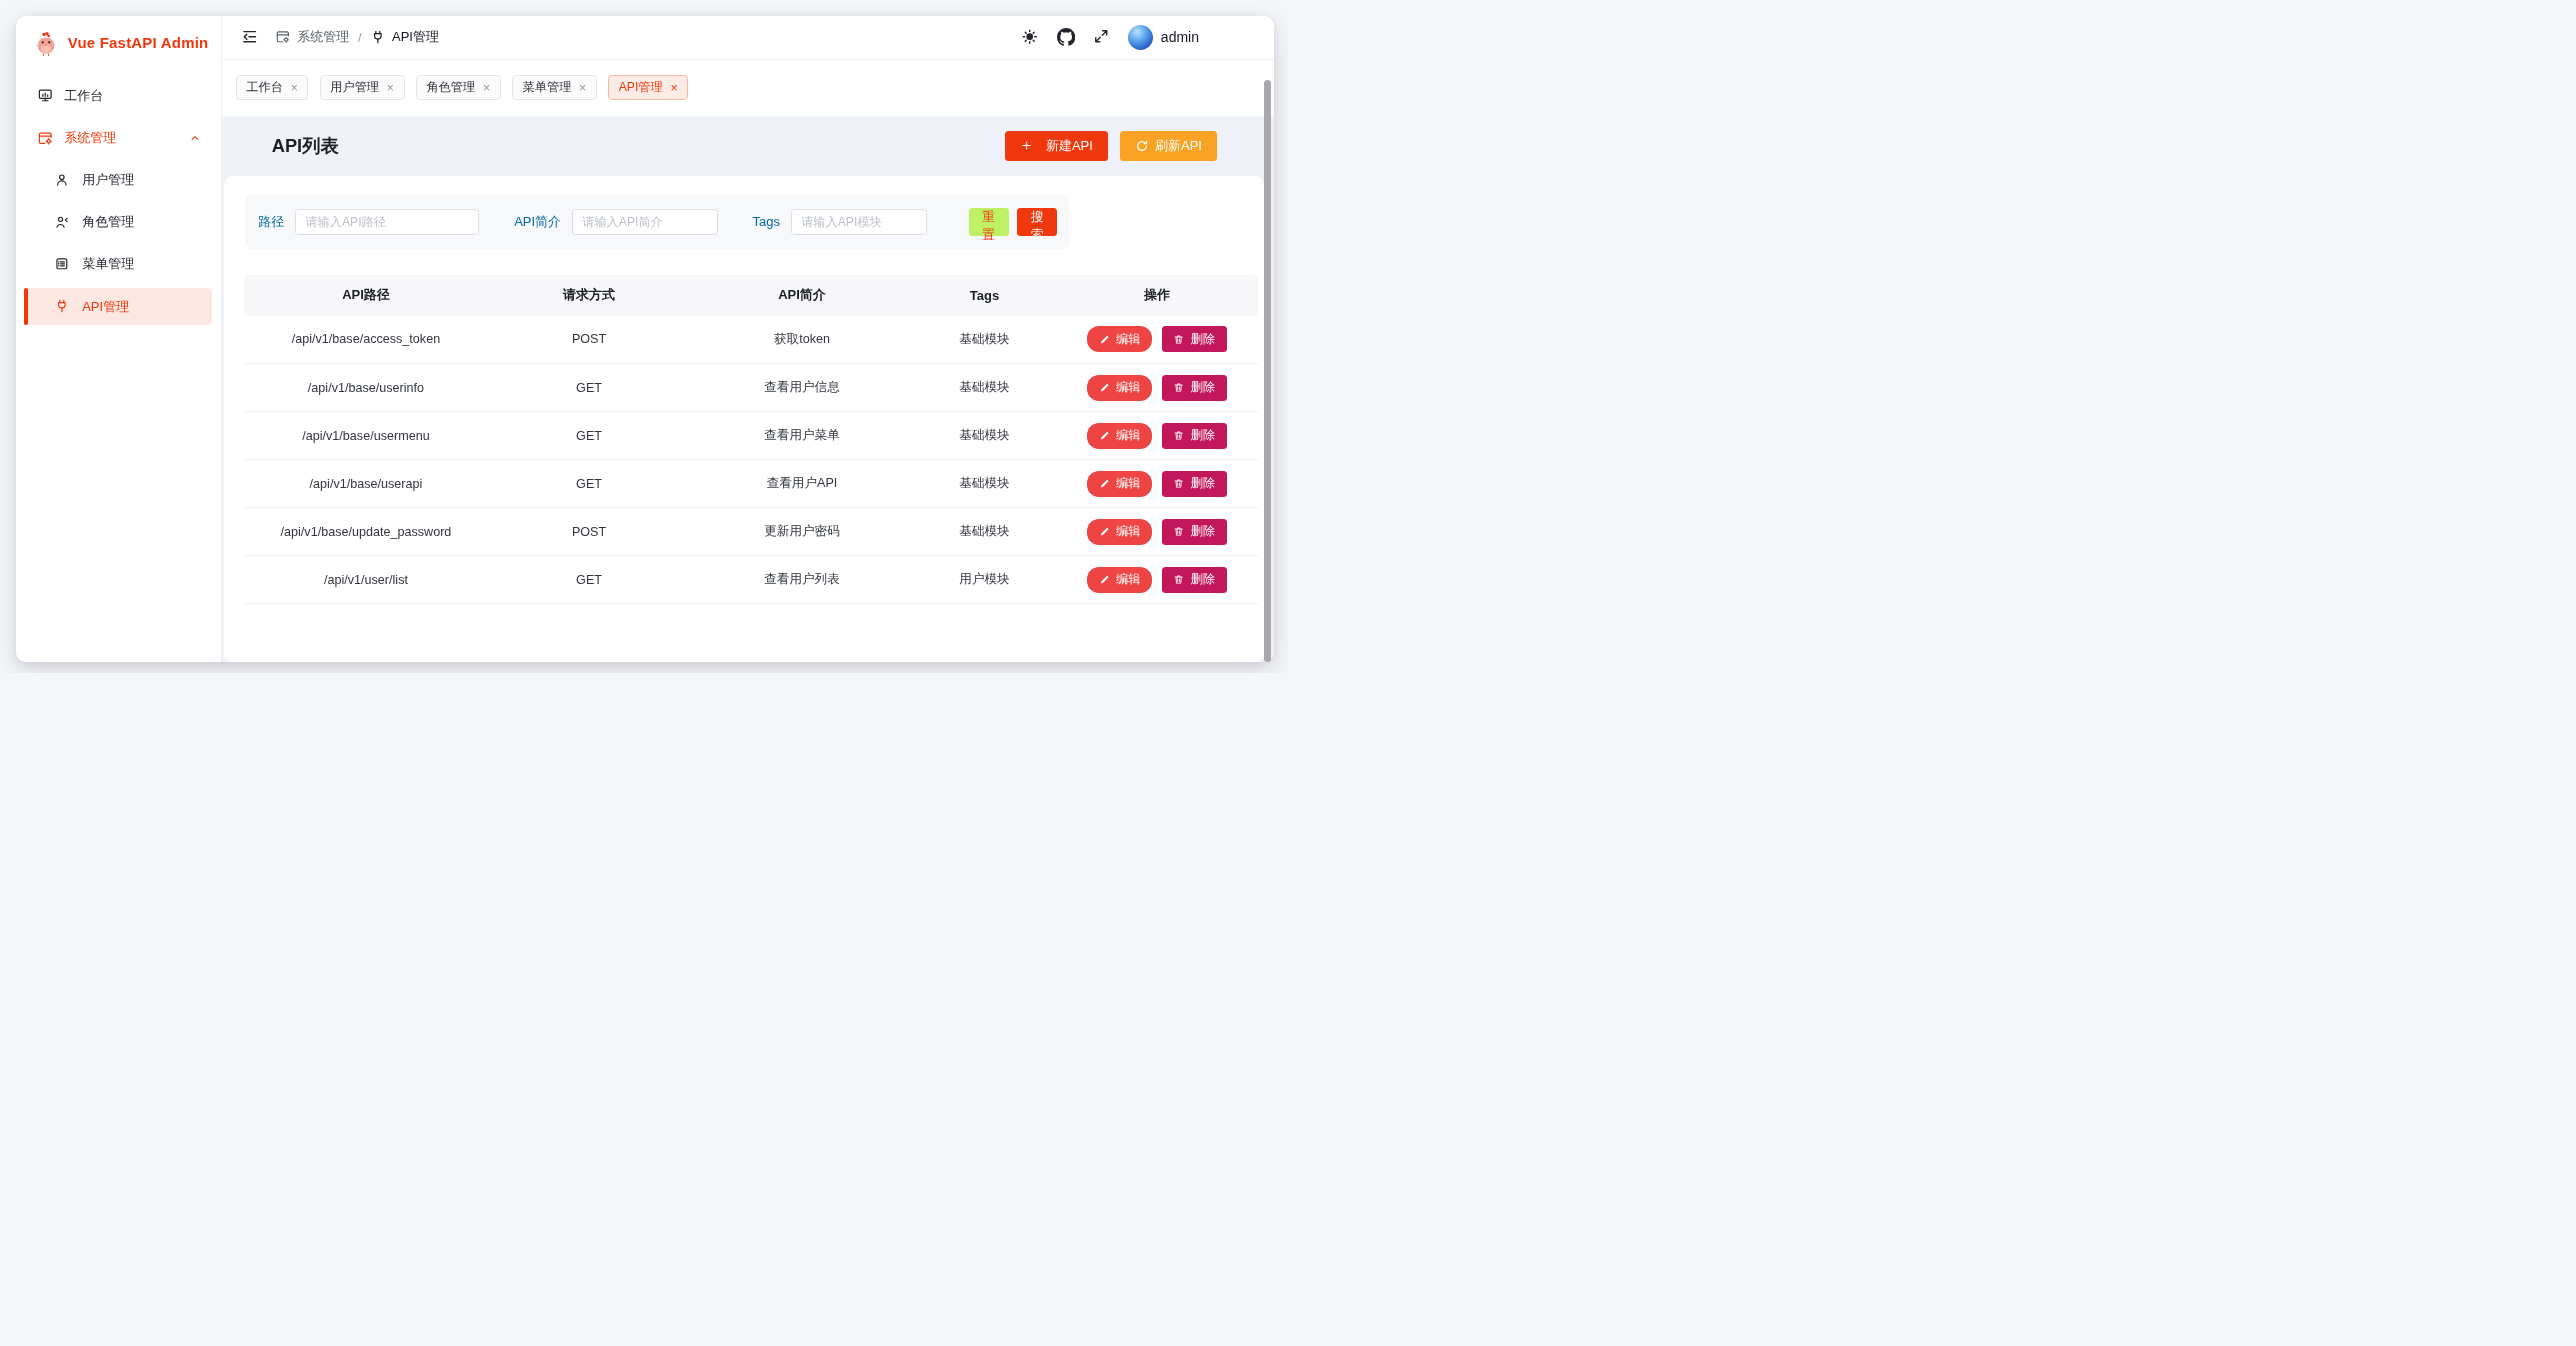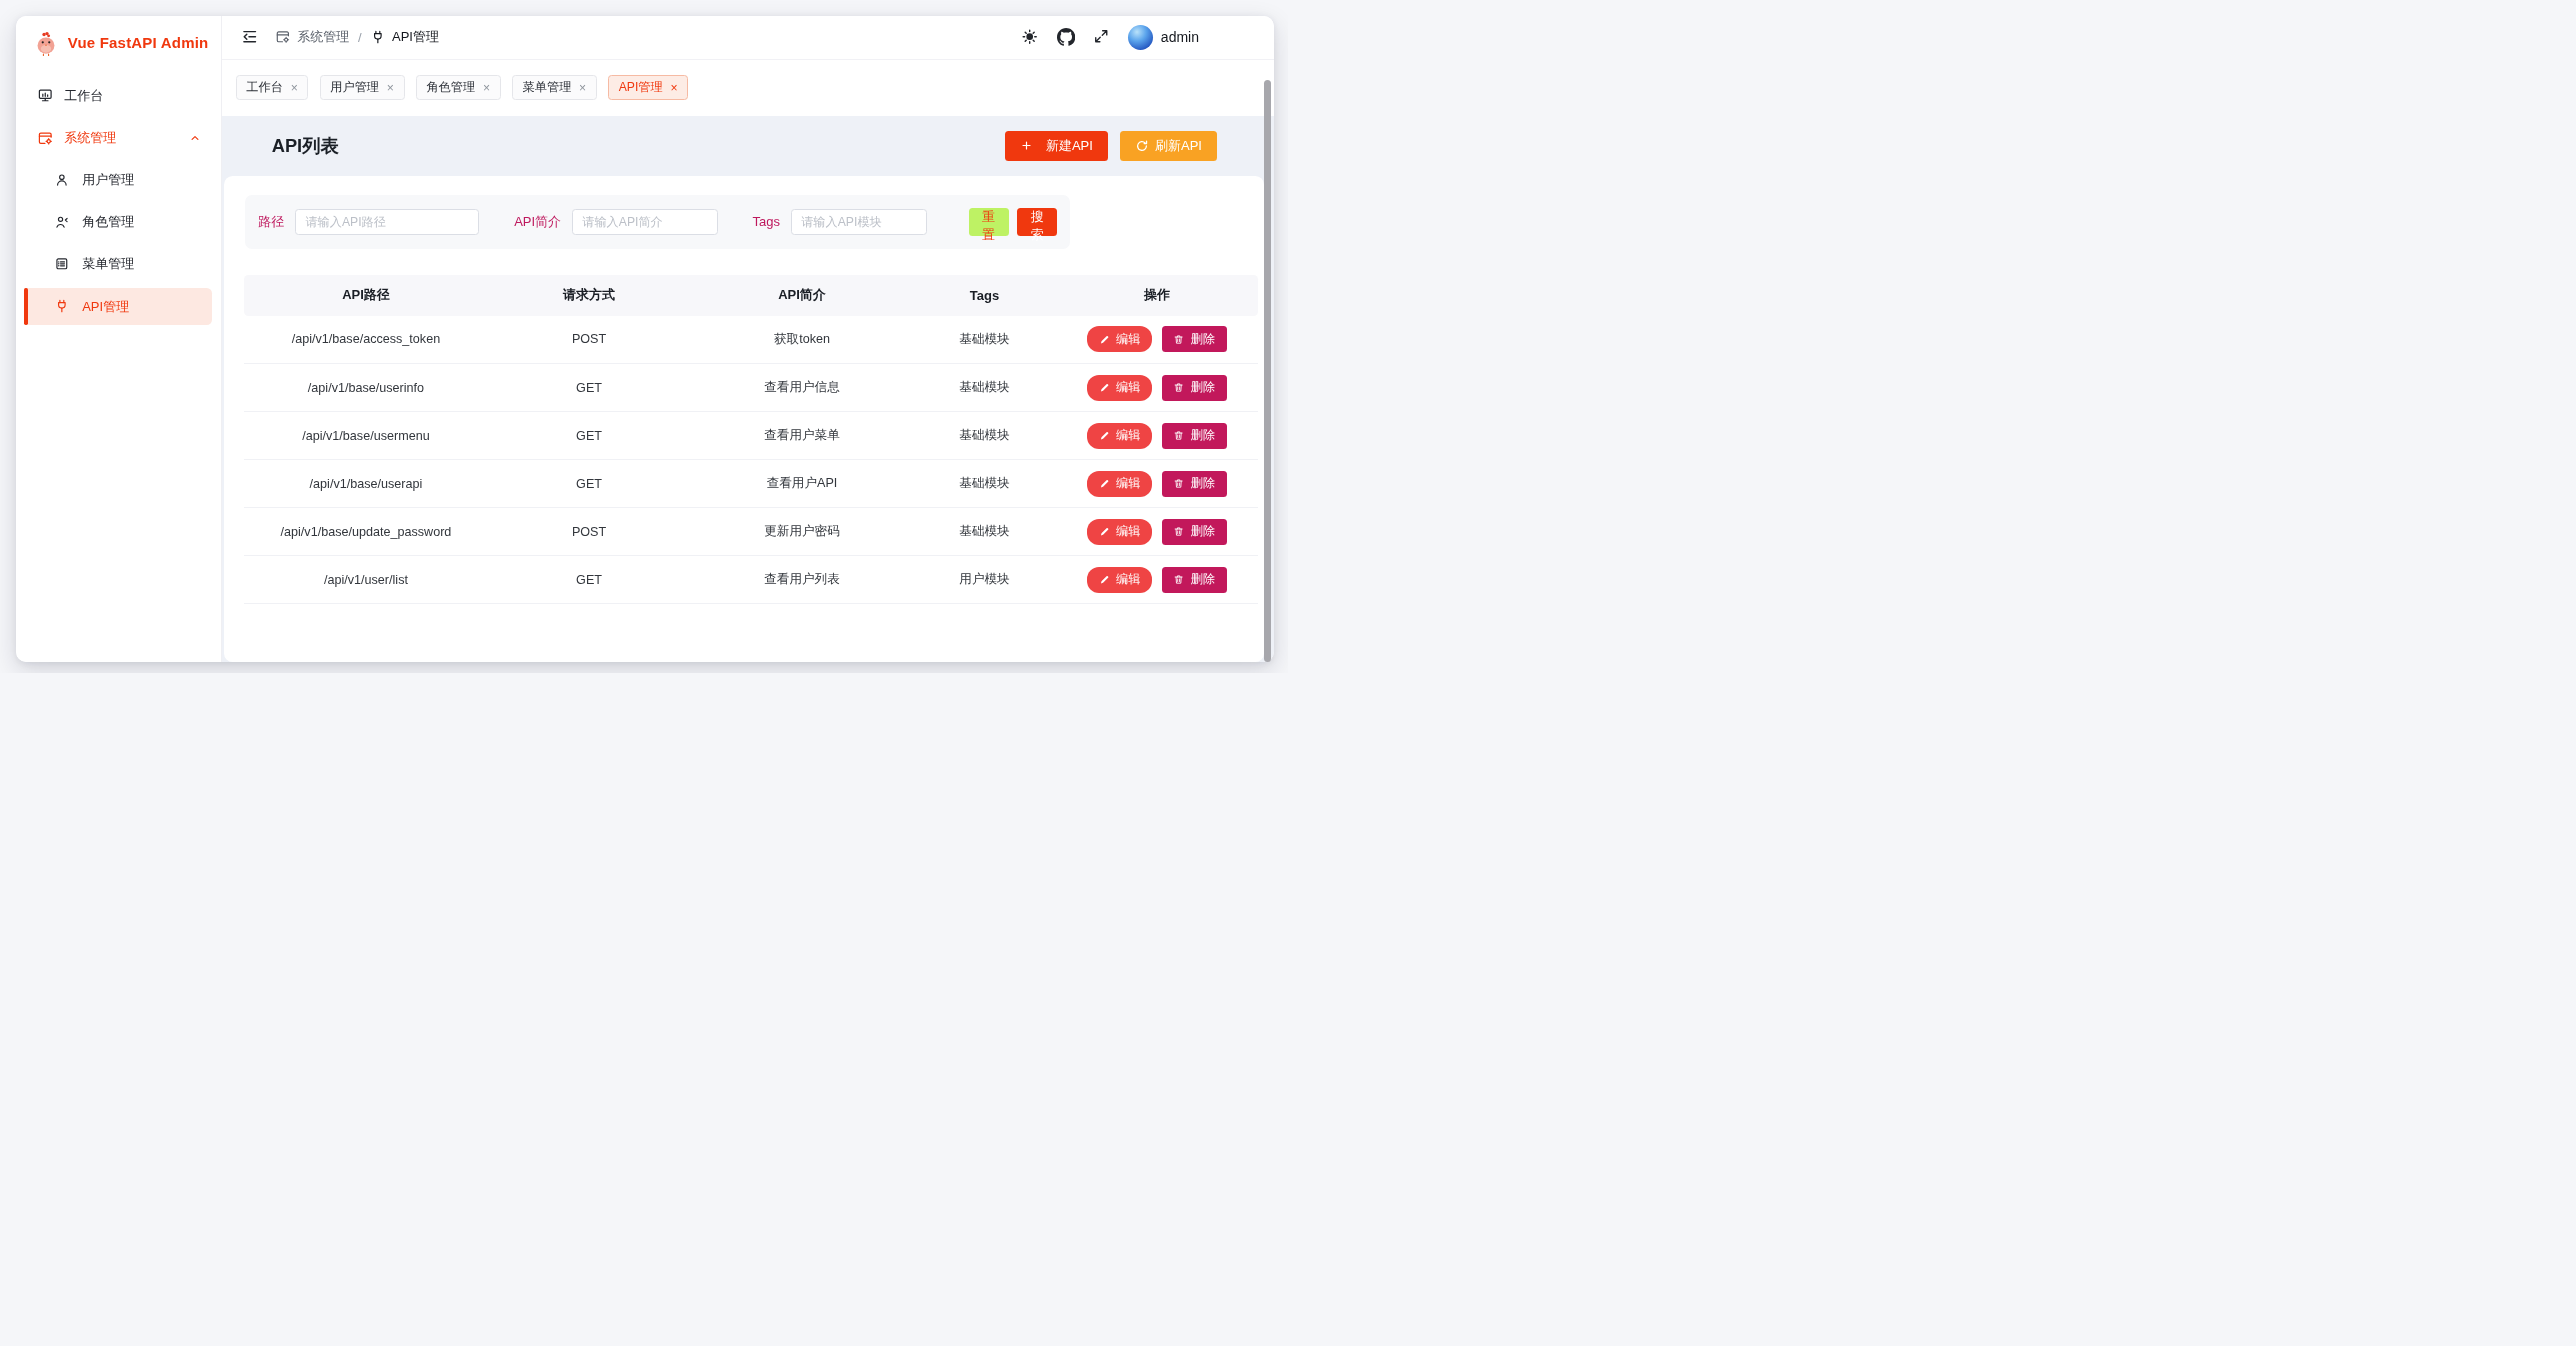--- a/index.html
+++ b/index.html
@@ -59,21 +59,21 @@
   .page-actions{ margin-left:auto; display:flex; gap:12.2px; }
   .btn{ height:30px; border:none; border-radius:3.5px; display:inline-flex; align-items:center; gap:7px; padding:0 15px;
     font-size:13px; color:#fff; cursor:pointer; font-family:inherit; }
   .btn .mi{ width:13px; height:13px; }
   .btn-create{ background:var(--primary);gap:13px; }
   .btn-refresh{ background:#f9a223; }
   .card{ flex:1; min-height:0; background:#fff; border-radius:8.7px; margin:0 9.6px 0 2.6px; overflow:hidden; }
   
   .filter-bar{ margin:19px 0 0 21px; width:825px; height:54px; background:#f7f8fa; border-radius:7px;
     display:flex; align-items:center; padding:0 13px; }
-  .f-label{ font-size:13px; color:#be185d; white-space:nowrap; }
+  .f-label{ font-size:13px; color:#0369a1; white-space:nowrap; }
   .gap40{ margin-left:35px; }
   .f-input{ height:26px; border:0.9px solid #dbdee5; border-radius:3.5px; background:#fff; padding:0 9.6px;
     font-size:12.2px; color:#333; margin-left:10.5px; font-family:inherit; outline:none; }
   .f-input::placeholder{ color:#bcc0c8; }
   .w1{ width:225px; } .w2{ width:146px; } .w3{ width:136px; }
   .btn-sm{ height:28px; padding:0 9.6px; border:none; border-radius:3.5px; font-size:13px; cursor:pointer; font-family:inherit; }
   .btn-reset{ background:#bef264; color:var(--primary); margin-left:42px; }
   .btn-search{ background:var(--primary); color:#fff; margin-left:8.7px; }
   
   .table-wrap{ margin:26px 6.1px 0 20px; }

